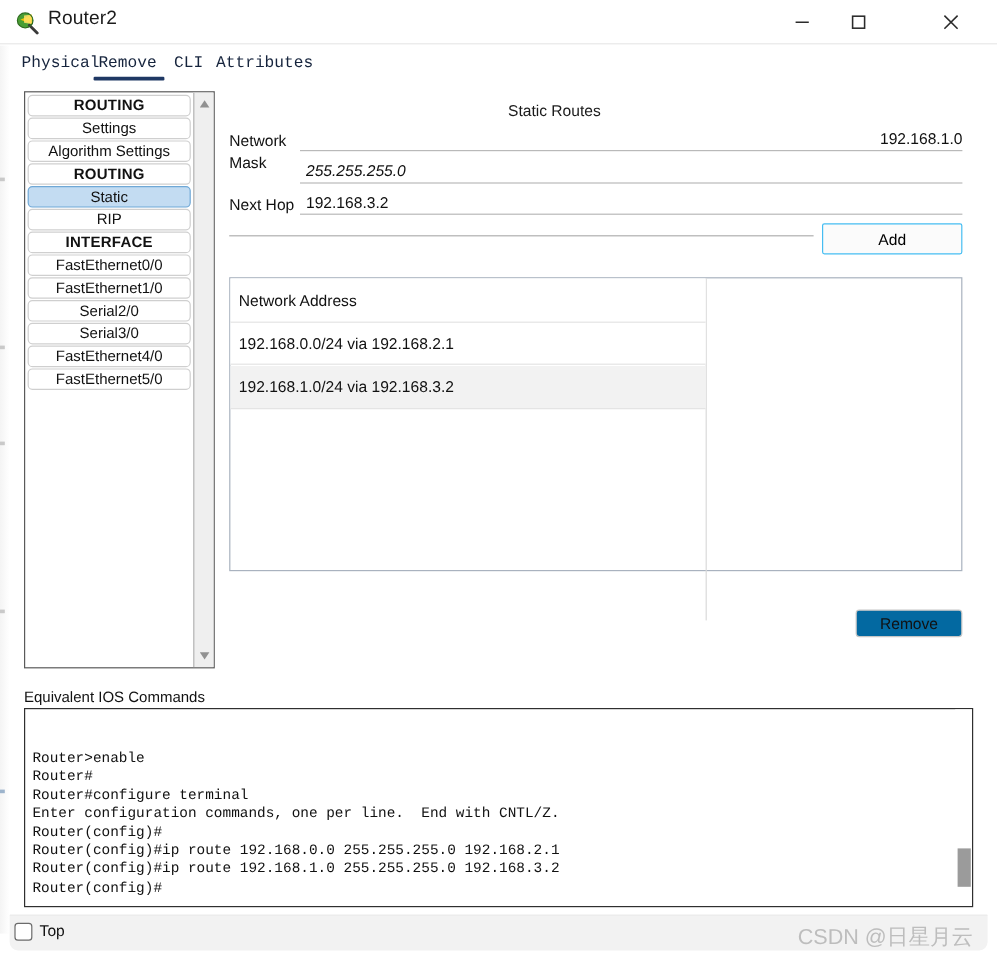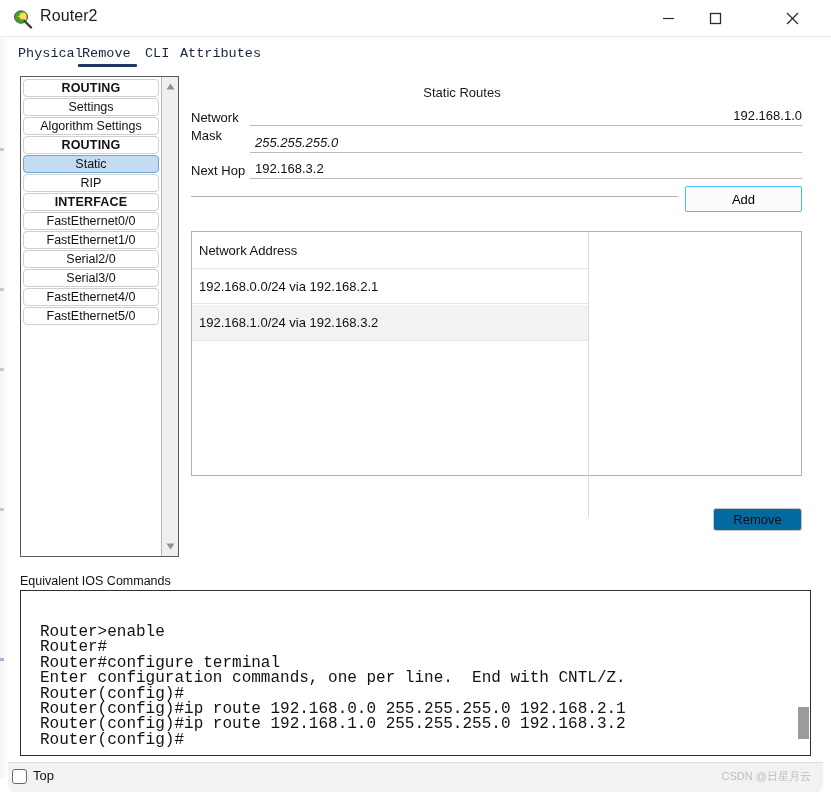--- a/index.html
+++ b/index.html
@@ -220,23 +220,23 @@
     white-space: nowrap;
   }
   #ios-box {
     position: absolute; left: 20px; top: 590px;
     width: 791px; height: 166px;
     background: #ffffff;
     border: 1px solid #2f2f2f;
     overflow: hidden;
   }
   #ios-text {
-    position: absolute; left: 19px; top: 34px;
+    position: absolute; left: 6px; top: 34px;
     font-family: "Liberation Mono", monospace;
-    font-size: 16px;
+    font-size: 12px;
     line-height: 15.4px;
     color: #111111;
     white-space: pre;
   }
   #ios-scroll {
     position: absolute; right: 0; top: 0;
     width: 14px; height: 164px;
     background: #ffffff;
   }
   #ios-thumb {
@@ -260,21 +260,21 @@
     border: 1px solid #6b6b6b;
     border-radius: 3px;
     background: #ffffff;
   }
   #chk-top-label {
     position: absolute; left: 25px; top: 5px;
     font-size: 13px; color: #111111;
   }
   #watermark {
     position: absolute; right: 12px; top: 6px;
-    font-size: 11px;
+    font-size: 18px;
     color: #bdbdbd;
     white-space: nowrap;
   }
 </style>
 </head>
 <body>
 
 <div id="window">
 
   <div id="titlebar">

